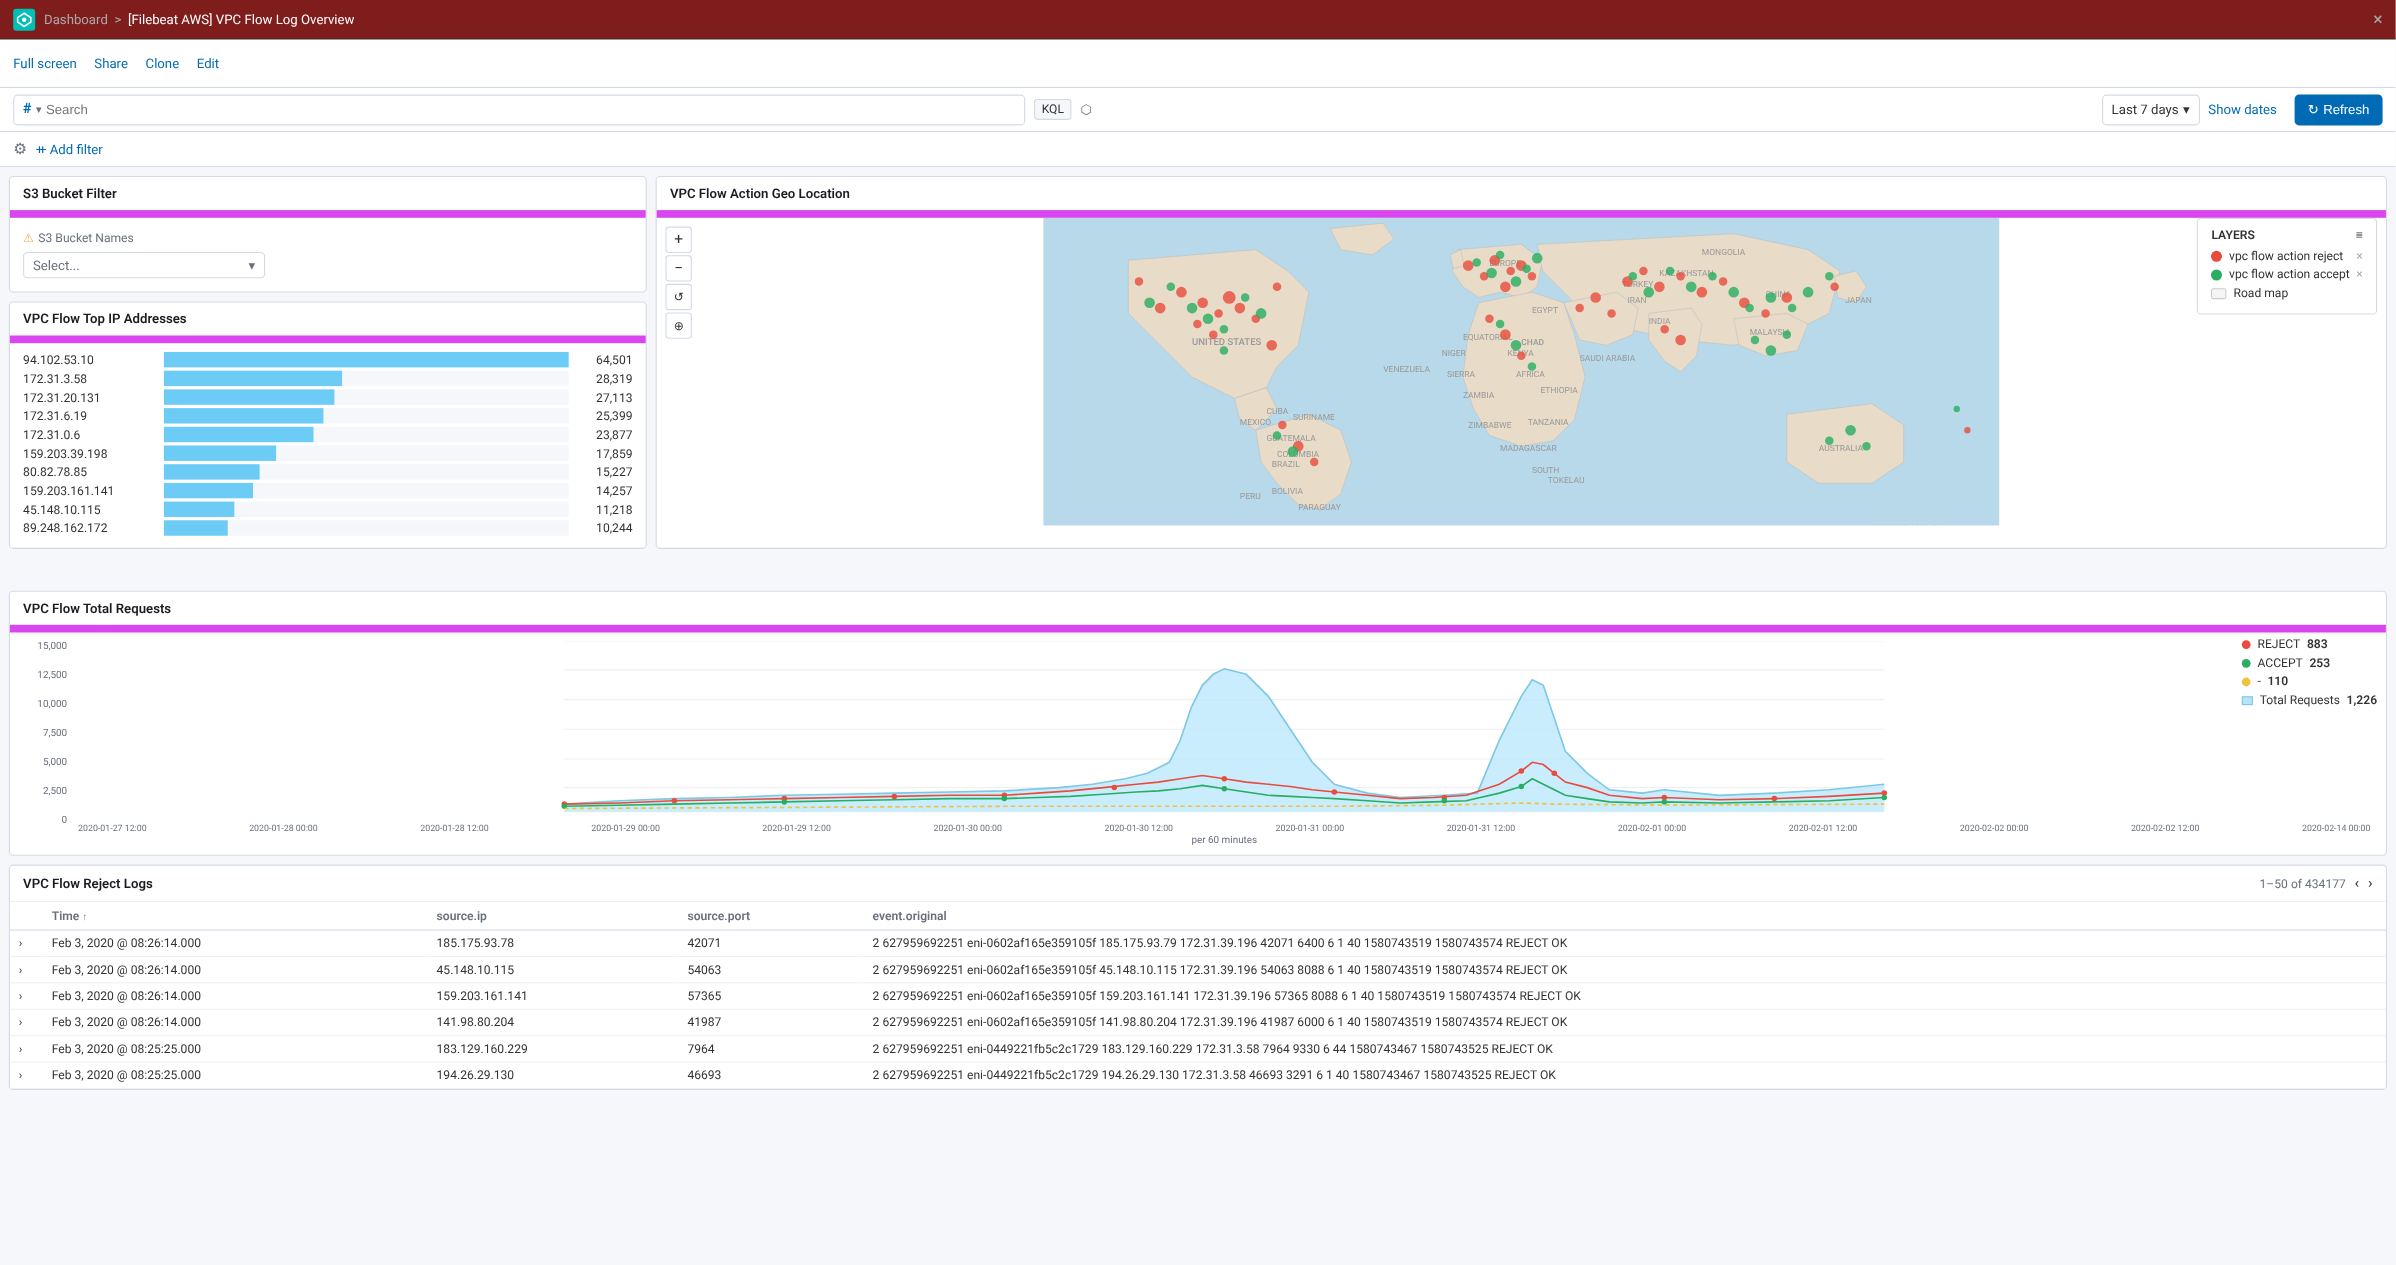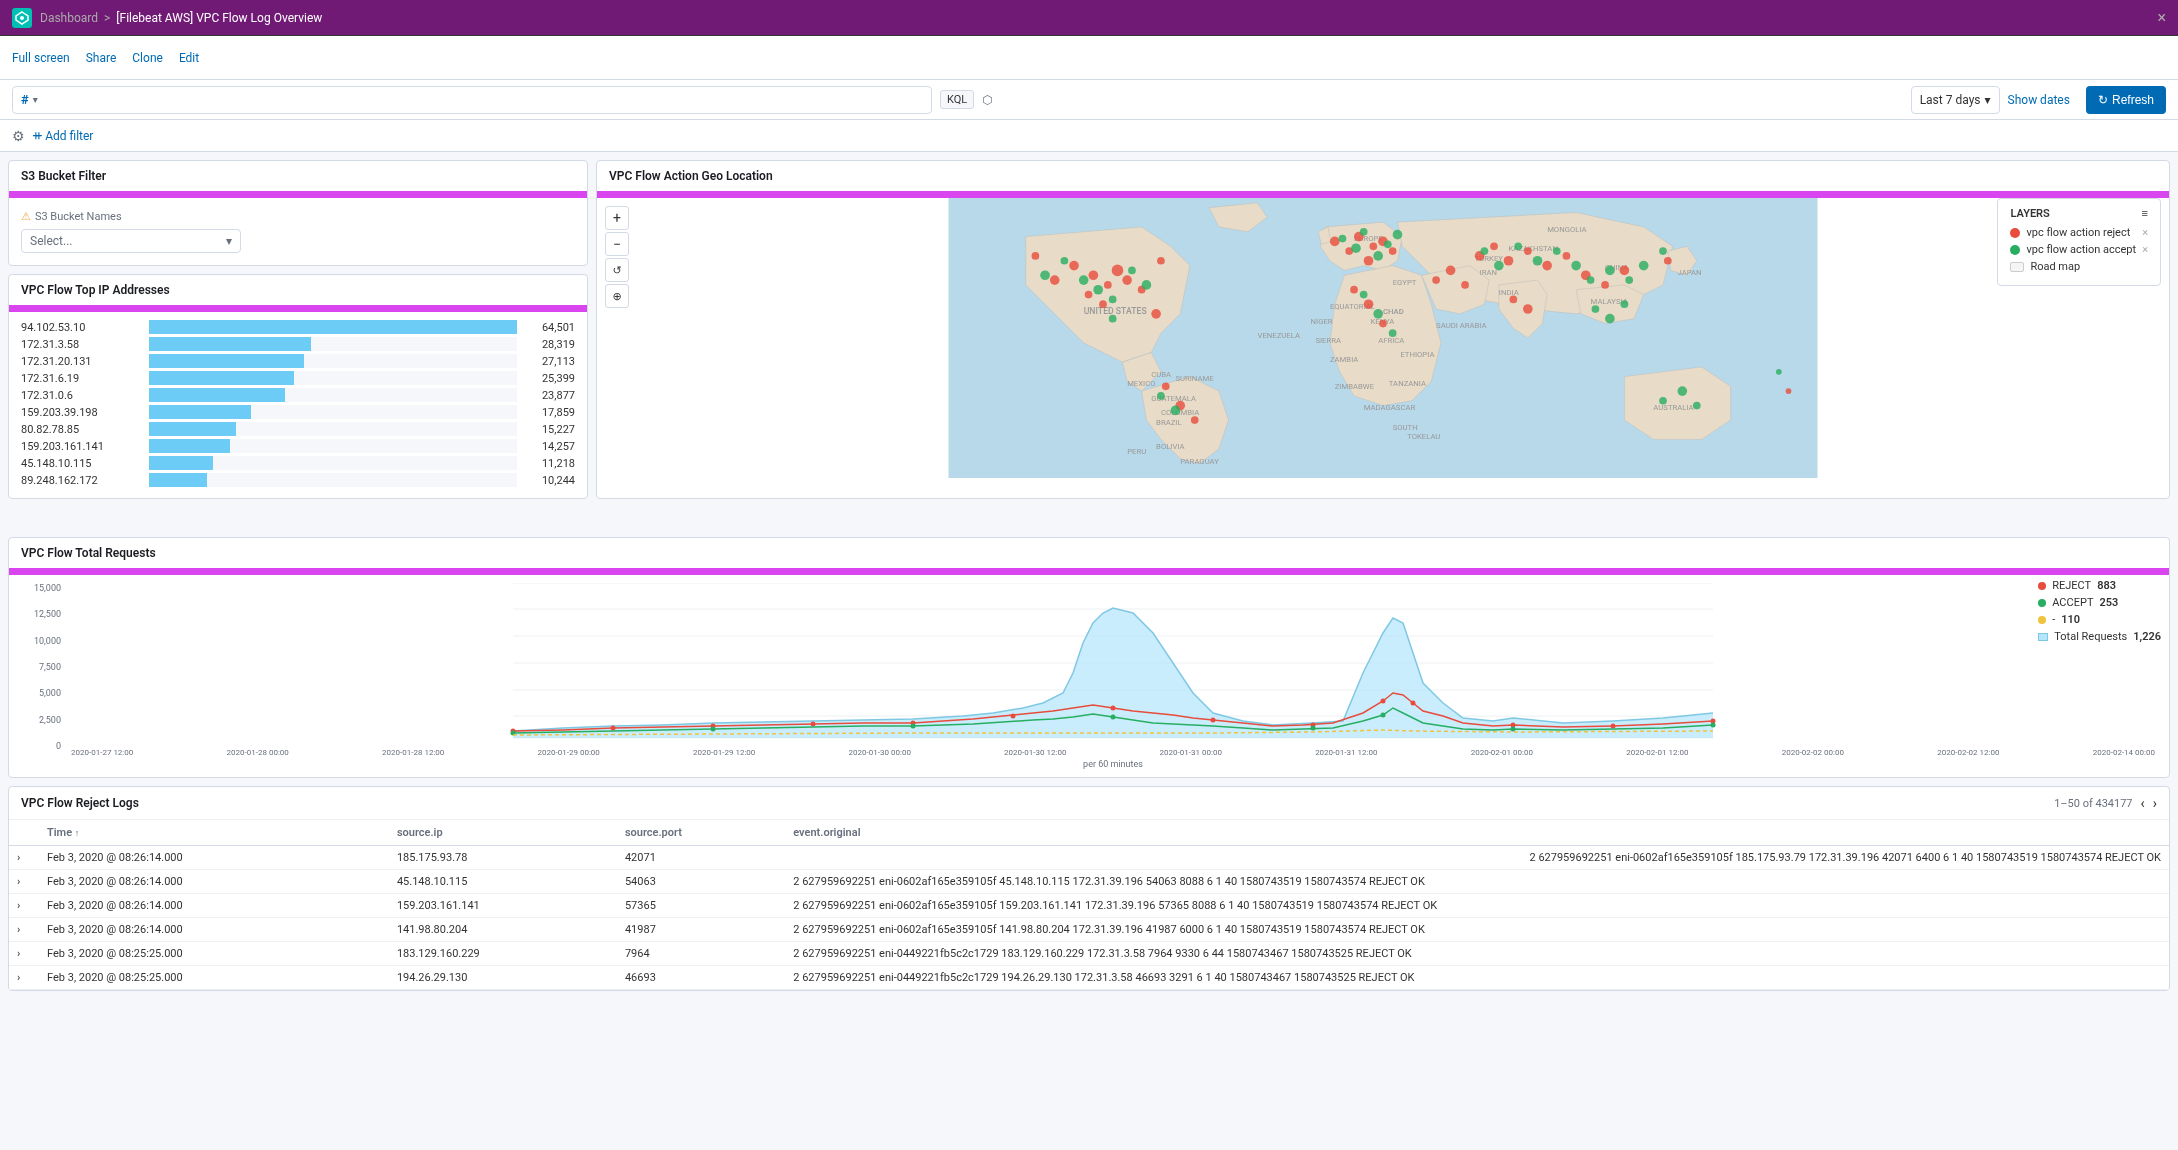--- a/index.html
+++ b/index.html
@@ -1,19 +1,19 @@
 <!DOCTYPE html>
 <html><head>
   <meta charset="utf-8">
   <style>
     * { box-sizing: border-box; margin: 0; padding: 0; }
     body { font-family: -apple-system, BlinkMacSystemFont, 'Segoe UI', Roboto, sans-serif; font-size: 12px; background: #f5f7fa; color: #333; overflow-x: hidden; }
     
     
-    .top-bar { display: flex; align-items: center; height: 36px; background: #701a75; padding: 0 12px; border-bottom: 1px solid #333; }
+    .top-bar { display: flex; align-items: center; height: 36px; background: #7f1d1d; padding: 0 12px; border-bottom: 1px solid #333; }
     .top-bar-logo { width: 20px; height: 20px; background: #00bfb3; border-radius: 3px; display: flex; align-items: center; justify-content: center; color: white; font-weight: bold; font-size: 10px; margin-right: 8px; }
     .top-bar-breadcrumb { color: #aaa; font-size: 12px; display: flex; align-items: center; gap: 6px; }
     .top-bar-breadcrumb .current { color: #fff; }
     .top-bar-spacer { flex: 1; }
     .top-bar-close { color: #aaa; cursor: pointer; font-size: 16px; }
 
     
     .secondary-nav { display: flex; align-items: center; height: 44px; background: #fff; border-bottom: 1px solid #d3dae6; padding: 0 12px; gap: 16px; }
     .nav-link { color: #006bb4; font-size: 12px; cursor: pointer; text-decoration: none; }
 
@@ -117,20 +117,21 @@
   <a class="nav-link">Full screen</a>
   <a class="nav-link">Share</a>
   <a class="nav-link">Clone</a>
   <a class="nav-link">Edit</a>
 </div>
 
 <div class="search-bar">
   <div class="search-bar-left">
     <span class="search-hash">#</span>
     <span class="search-chevron">▾</span>
+    <input class="search-input" type="text" placeholder="Search" style="">
   </div>
   <span class="kql-badge">KQL</span>
   <span class="filter-icon">⬡</span>
   <span style="flex:1"></span>
   <div class="time-range">
     <span>Last 7 days</span>
     <span>▾</span>
   </div>
   <span class="show-dates-btn">Show dates</span>
   <button class="refresh-btn">
@@ -578,21 +579,21 @@
           <th>source.port</th>
           <th>event.original</th>
         </tr>
       </thead>
       <tbody id="logs-tbody">
       <tr>
       <td class="row-expand">›</td>
       <td>Feb 3, 2020 @ 08:26:14.000</td>
       <td>185.175.93.78</td>
       <td>42071</td>
-      <td style="max-width:600px;overflow:hidden;text-overflow:ellipsis;white-space:nowrap;text-align:right;">2 627959692251 eni-0602af165e359105f 185.175.93.79 172.31.39.196 42071 6400 6 1 40 1580743519 1580743574 REJECT OK</td>
+      <td style="max-width:600px;overflow:hidden;text-overflow:ellipsis;white-space:nowrap;">2 627959692251 eni-0602af165e359105f 185.175.93.79 172.31.39.196 42071 6400 6 1 40 1580743519 1580743574 REJECT OK</td>
     </tr>
           <tr>
       <td class="row-expand">›</td>
       <td>Feb 3, 2020 @ 08:26:14.000</td>
       <td>45.148.10.115</td>
       <td>54063</td>
       <td style="max-width:600px;overflow:hidden;text-overflow:ellipsis;white-space:nowrap;">2 627959692251 eni-0602af165e359105f 45.148.10.115 172.31.39.196 54063 8088 6 1 40 1580743519 1580743574 REJECT OK</td>
     </tr>
           <tr>
       <td class="row-expand">›</td>

